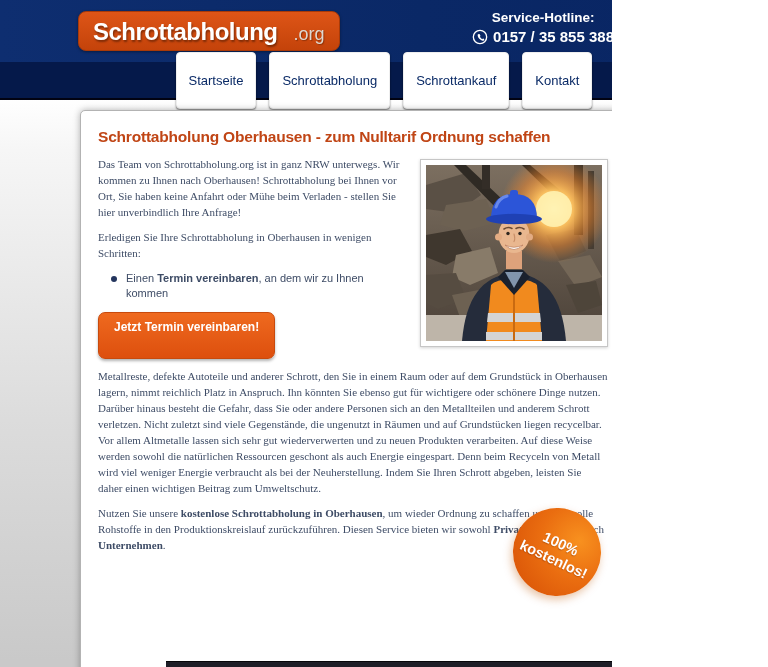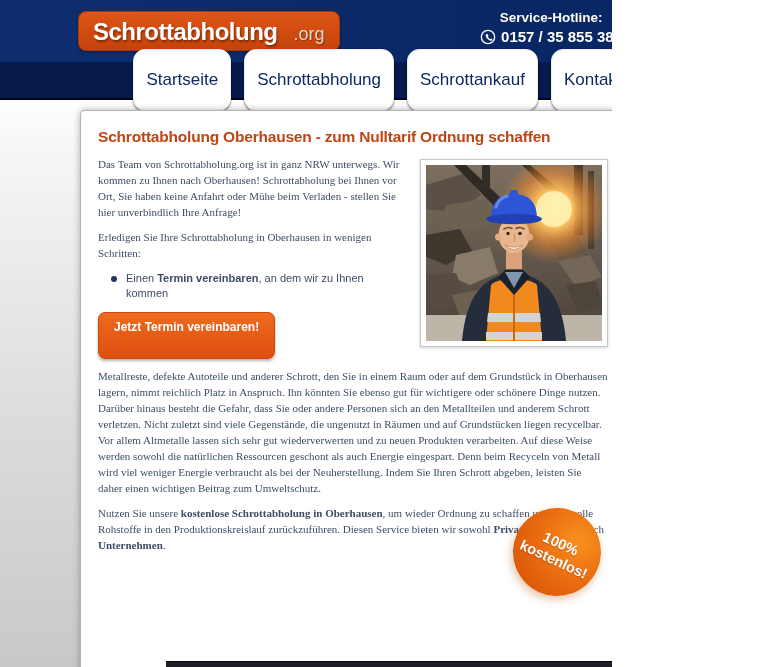--- a/index.html
+++ b/index.html
@@ -12,31 +12,31 @@
   
   .header{ position:absolute; top:0; left:0; width:768px; height:62px;
     background:linear-gradient(90deg,#0e2e70 0%,#0a2866 55%,#092563 100%); }
   .header-inner{ position:absolute; left:78px; top:0; width:548px; height:62px; }
   .logo{ position:absolute; left:0; top:11px; height:40px; display:inline-flex; align-items:baseline;
     padding:6px 14px 8px; background:linear-gradient(180deg,#de5517,#c4430a);
     border:1px solid #a93a08; border-radius:8px; box-shadow:0 1px 3px rgba(0,0,0,.4); cursor:pointer; }
   .logo-main{ color:#fff; font-weight:bold; font-size:24px; letter-spacing:-0.5px;
     text-shadow:1px 2px 2px rgba(60,20,0,.55); }
   .logo-suffix{ color:#ded9d2; font-size:18px; margin-left:16px; text-shadow:1px 1px 1px rgba(60,20,0,.4); }
-  .hotline{ position:absolute; right:4px; top:10px; text-align:center; color:#fff; }
+  .hotline{ position:absolute; right:12px; top:10px; text-align:center; color:#fff; }
   .hotline-label{ font-size:13.5px; font-weight:bold; }
   .hotline-number{ font-size:15px; font-weight:bold; margin-top:3px; display:flex; align-items:center; gap:5px; justify-content:center;}
   .phone-icon svg{ display:block; }
 
   
   .nav{ position:absolute; top:62px; left:0; width:768px; height:38px;
     background:#05194a; border-bottom:2px solid #020312;
     display:flex; justify-content:center; align-items:center; gap:13px; }
-  .nav-btn{ background:#fff; color:#0a2a66; font-family:inherit; font-size:17px; padding:20px 12px;
-    border:1px solid #eee; border-radius:12px; box-shadow:0 1px 2px rgba(0,0,0,.55); cursor:pointer; }
+  .nav-btn{ background:#fff; color:#0a2a66; font-family:inherit; font-size:13px; padding:20px 12px;
+    border:1px solid #eee; border-radius:4px; box-shadow:0 1px 2px rgba(0,0,0,.55); cursor:pointer; }
 
   
   .card{ position:absolute; left:80px; top:110px; width:546px; height:580px;
     background:#fff; border:1px solid #b3b3b3; border-radius:5px 5px 0 0;
     box-shadow:0 0 7px rgba(0,0,0,.30); padding:15px 17px; }
 
   h1{ font-size:15.5px; letter-spacing:-0.2px; color:#c04515; margin:2px 0 11px; }
   .card p{ font-size:11px; color:#3e4c66; line-height:1.45; margin:0 0 9px;font-family:Liberation Serif, serif; }
   .card strong{ font-weight:bold; }
   .orange-text{ color:#e2661a; font-weight:bold; display:inline-block; cursor:pointer; }

